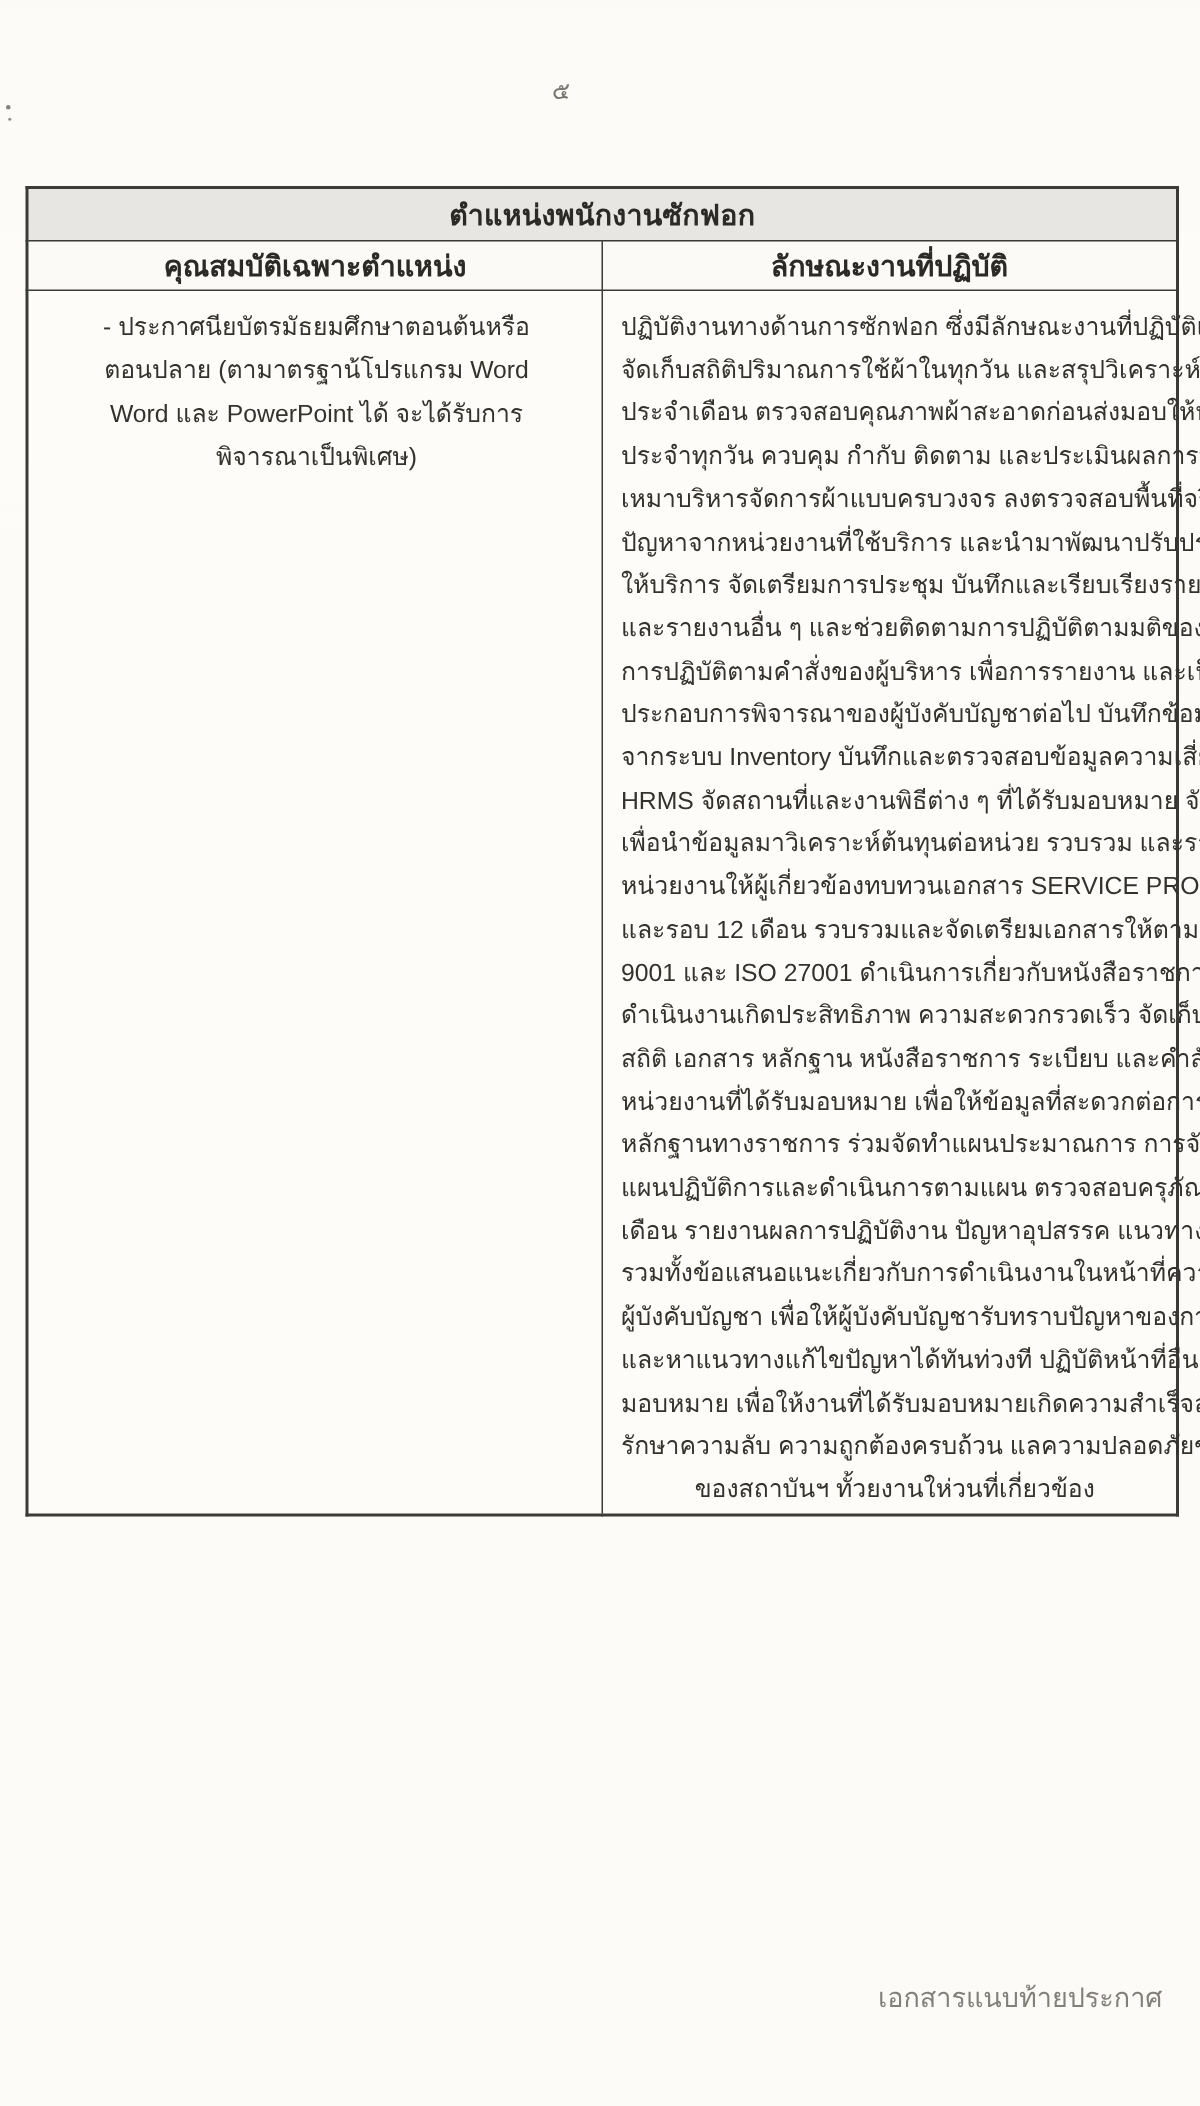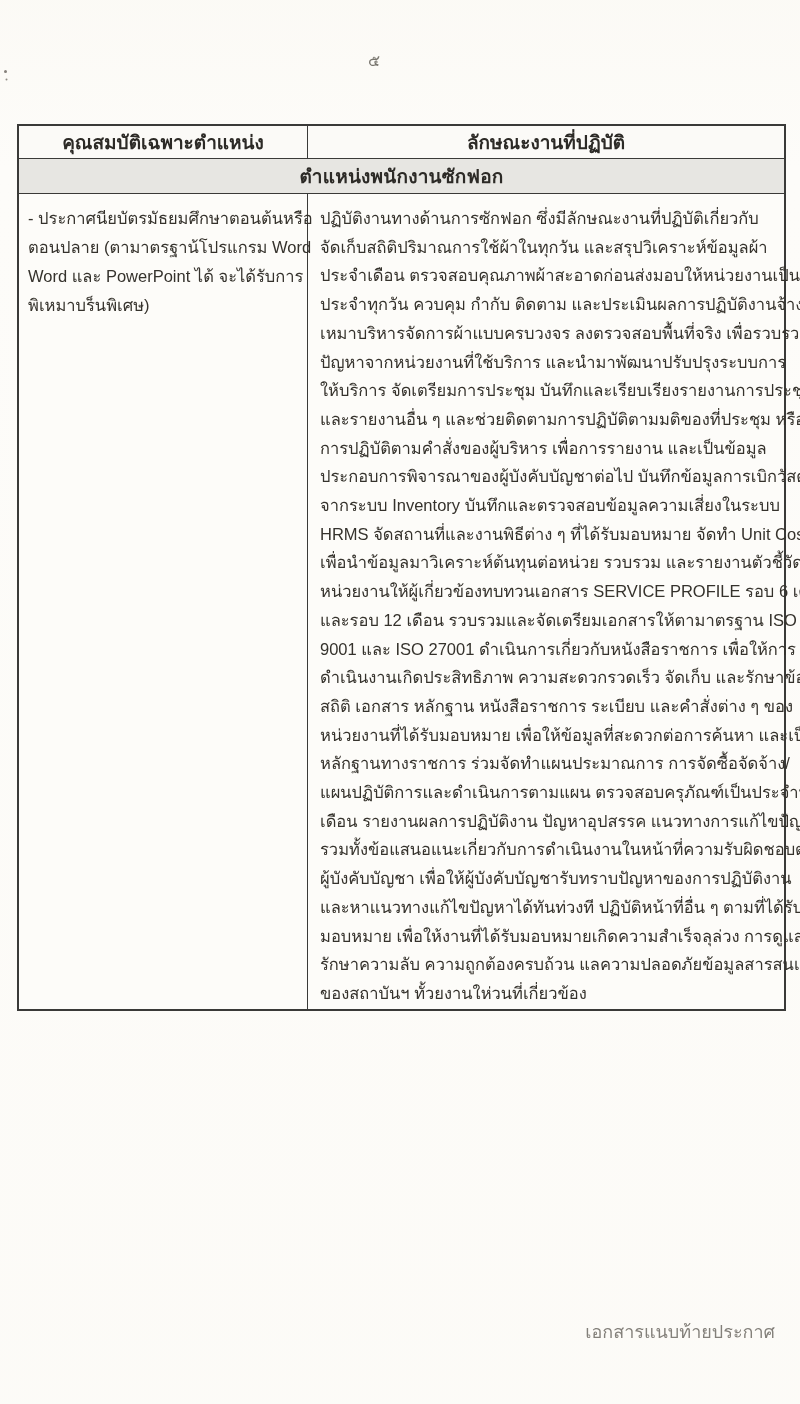--- a/index.html
+++ b/index.html
@@ -91,21 +91,21 @@
     font-size: 16.5px;
     line-height: 29px;
     color: #35322c;
   }
   .duties-text {
     padding: 9px 4px 0 11px;
     font-size: 16.5px;
     line-height: 28.7px;
     color: #35322c;
   }
-  .line { white-space: nowrap; }
+  .line { white-space: nowrap; text-align: center; }
 
   .footer-note {
     position: absolute;
     right: 25px;
     top: 1317px;
     font-size: 18px;
     color: #3a362f;
   }
 </style>
 </head>
@@ -113,33 +113,33 @@
 
 <div class="page">
 
   <div class="page-number">๕</div>
 
   <div class="artifact"></div>
 
   <table class="doc-table">
     <tbody>
       <tr>
+        <td class="title-cell" colspan="2">ตำแหน่งพนักงานซักฟอก</td>
+      </tr>
+      <tr>
         <td class="col-head col-qual">คุณสมบัติเฉพาะตำแหน่ง</td>
         <td class="col-head">ลักษณะงานที่ปฏิบัติ</td>
-      </tr>
-      <tr>
-        <td class="title-cell" colspan="2">ตำแหน่งพนักงานซักฟอก</td>
       </tr>
       <tr>
         <td class="body-cell">
           <div class="qual-text">
               <div class="line">- ประกาศนียบัตรมัธยมศึกษาตอนต้นหรือ</div>
               <div class="line">ตอนปลาย (ตามาตรฐาน้โปรแกรม Word</div>
               <div class="line">Word และ PowerPoint ได้  จะได้รับการ</div>
-              <div class="line">พิเหมาบร็นพิเศษ)</div>
+              <div class="line">พิจารณาเป็นพิเศษ)</div>
             </div>
         </td>
         <td class="body-cell">
           <div class="duties-text">
               <div class="line">ปฏิบัติงานทางด้านการซักฟอก ซึ่งมีลักษณะงานที่ปฏิบัติเกี่ยวกับ</div>
               <div class="line">จัดเก็บสถิติปริมาณการใช้ผ้าในทุกวัน และสรุปวิเคราะห์ข้อมูลผ้า</div>
               <div class="line">ประจำเดือน ตรวจสอบคุณภาพผ้าสะอาดก่อนส่งมอบให้หน่วยงานเป็น</div>
               <div class="line">ประจำทุกวัน  ควบคุม กำกับ ติดตาม และประเมินผลการปฏิบัติงานจ้าง</div>
               <div class="line">เหมาบริหารจัดการผ้าแบบครบวงจร ลงตรวจสอบพื้นที่จริง เพื่อรวบรวม</div>
               <div class="line">ปัญหาจากหน่วยงานที่ใช้บริการ และนำมาพัฒนาปรับปรุงระบบการ</div>

